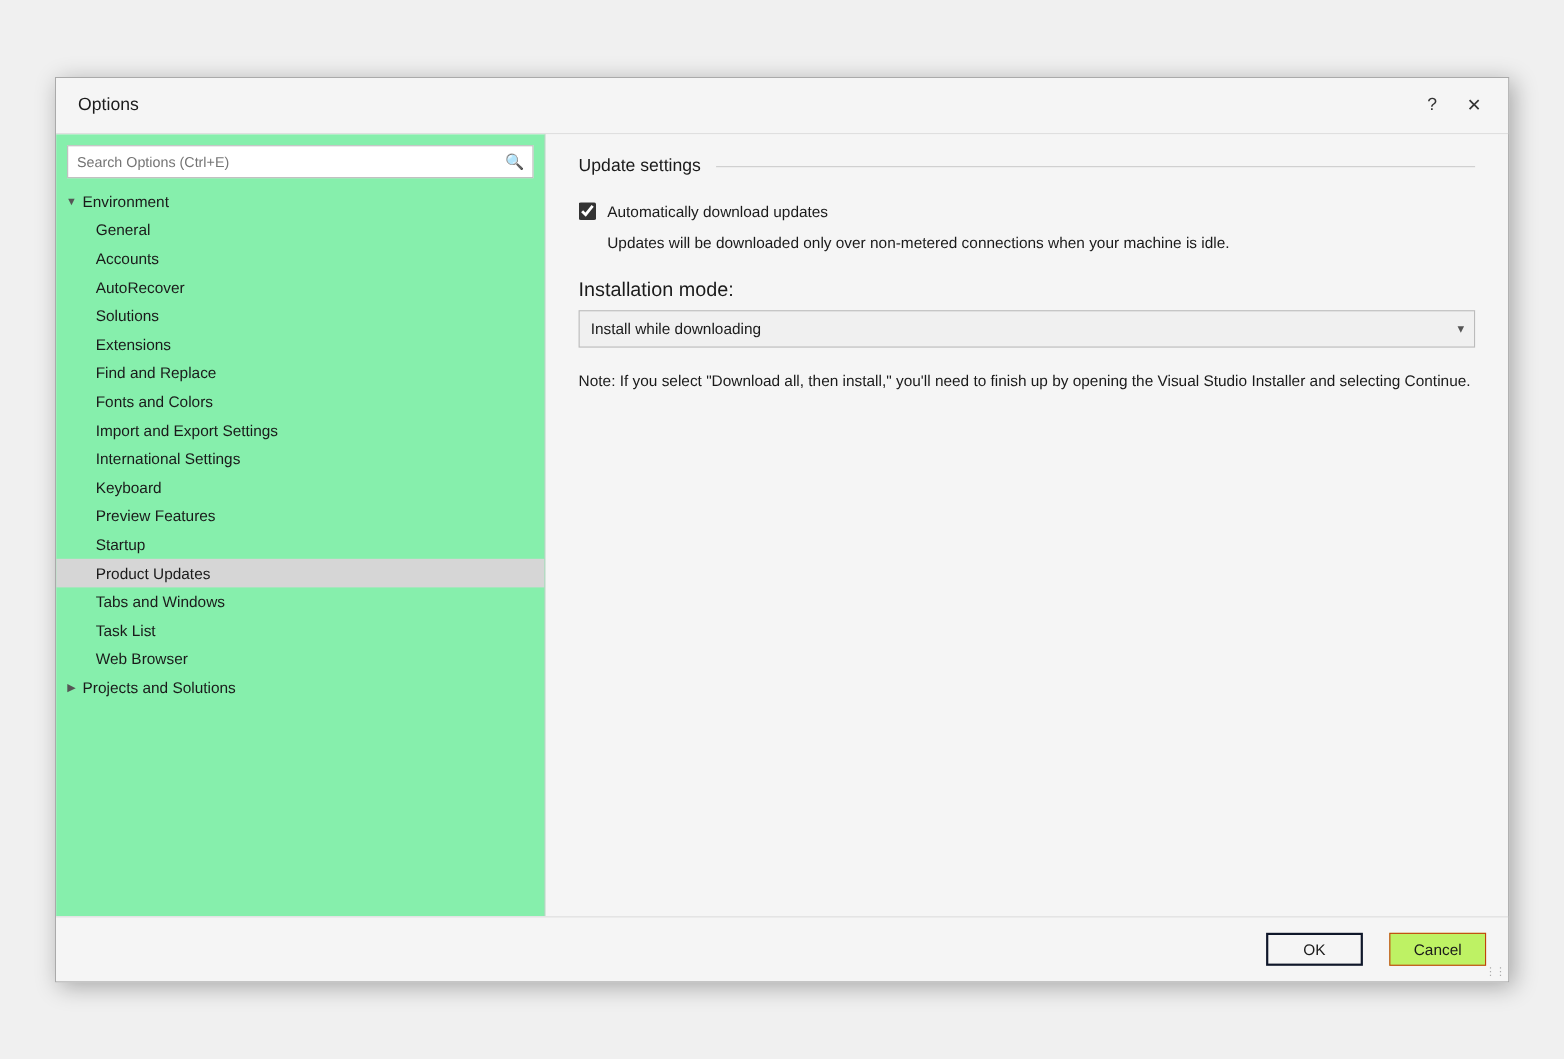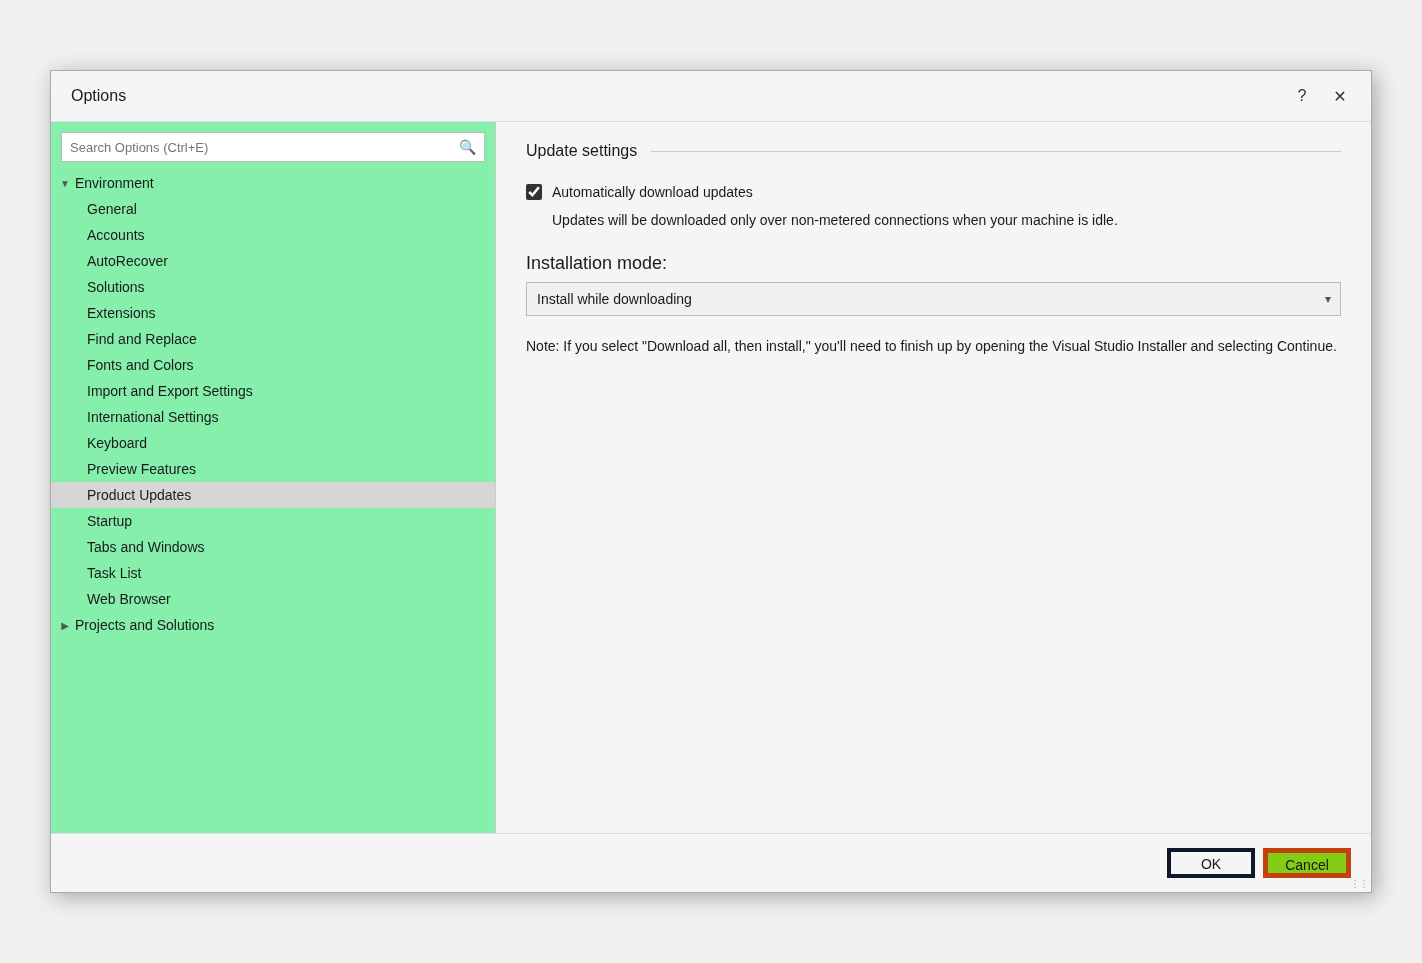--- a/index.html
+++ b/index.html
@@ -282,28 +282,29 @@
       min-width: 88px;
       height: 30px;
       padding: 4px 16px;
       font-size: 14px;
       cursor: pointer;
       border-radius: 0;
     }
 
     .btn-ok {
       background: #f5f5f5;
-      border: 4px solid #0f172a;
+      border: 2px solid #0f172a;
       color: #1a1a1a;
     }
 
     .btn-cancel {
-      background: #84cc16;
-      border: 5px solid #c2410c;
-      color: #1a1a1a;
+      background: #bef264;
+      border: 1px solid #c2410c;
+      color: #1a1a1a;
+      margin-left: 16px;
     }
 
     .resize-dots {
       position: absolute;
       bottom: 4px;
       right: 4px;
       color: #aaa;
       font-size: 10px;
       letter-spacing: -1px;
     }
@@ -369,25 +370,25 @@
           </div>
           <div class="tree-node-child">
             <span>International Settings</span>
           </div>
           <div class="tree-node-child">
             <span>Keyboard</span>
           </div>
           <div class="tree-node-child">
             <span>Preview Features</span>
           </div>
+          <div class="tree-node-child">
+            <span>Startup</span>
+          </div>
           <div class="tree-node-child selected">
             <span>Product Updates</span>
-          </div>
-          <div class="tree-node-child">
-            <span>Startup</span>
           </div>
           <div class="tree-node-child">
             <span>Tabs and Windows</span>
           </div>
           <div class="tree-node-child">
             <span>Task List</span>
           </div>
           <div class="tree-node-child">
             <span>Web Browser</span>
           </div>

